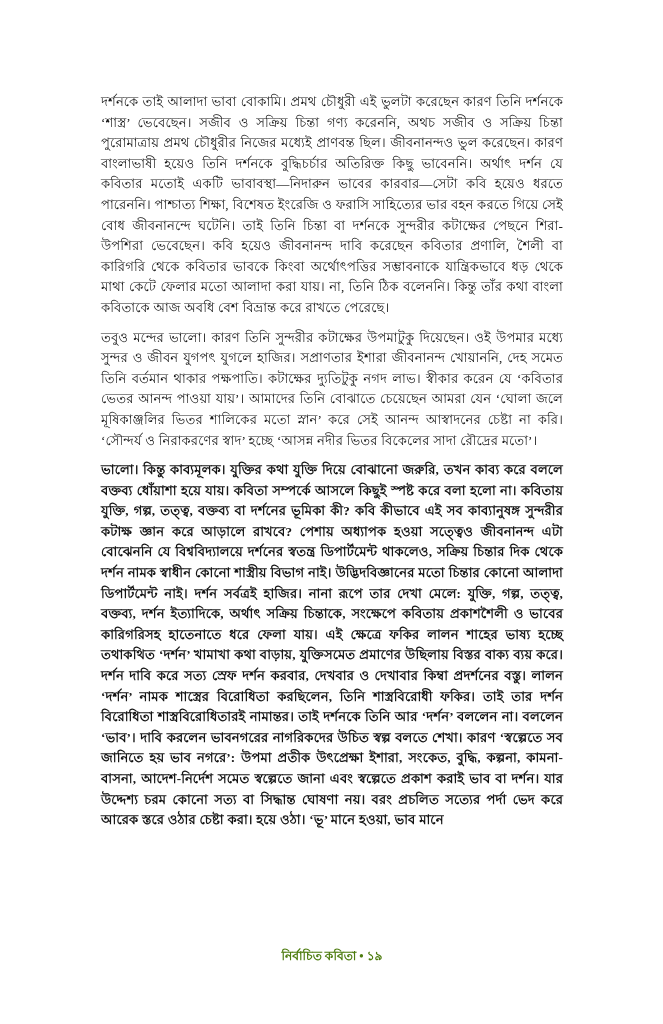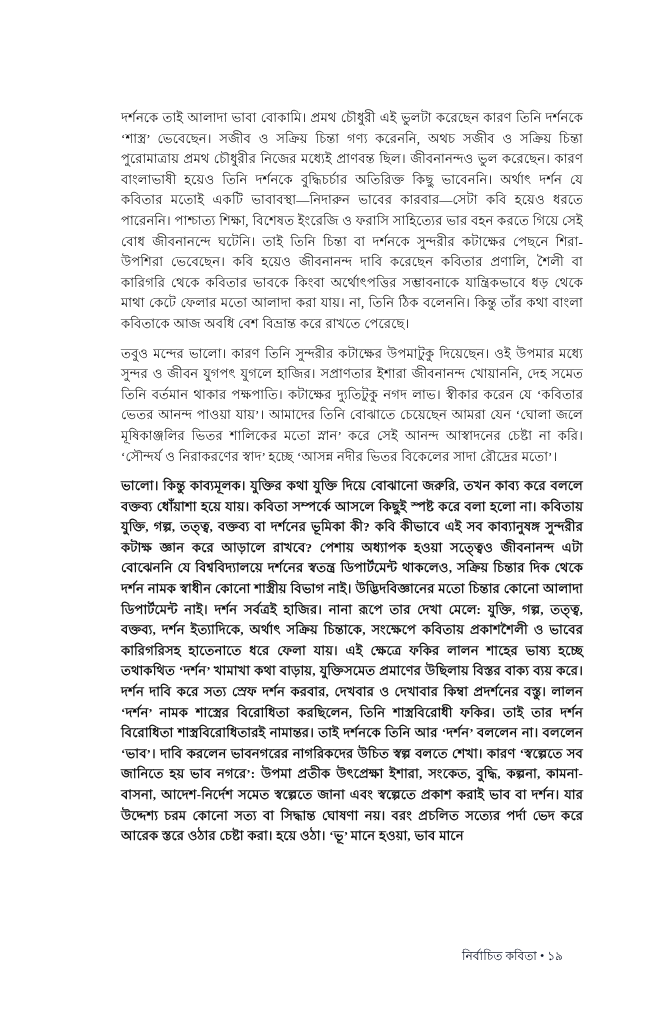--- a/index.html
+++ b/index.html
@@ -22,23 +22,22 @@
     top: 0;
     width: 663px;
     height: 1024px;
     background: #ffffff;
     box-sizing: border-box;
   }
 
   .text-block {
     position: absolute;
     left: 101px;
-    top: 108px;
+    top: 92px;
     width: 462px;
-    margin-left: 20px;
   }
 
   .para {
     text-align: justify;
     text-justify: inter-word;
     font-size: 13.1px;
     line-height: 20.6px;
     margin: 0 0 9px 0;
     color: #141414;
     letter-spacing: 0.01em;
@@ -49,25 +48,25 @@
   .para:last-of-type {
     margin-bottom: 0;
     font-weight: bold;
   }
 
   .footer {
     position: absolute;
     left: 101px;
     top: 948px;
     width: 462px;
-    text-align: right;
+    text-align: center;
     font-size: 12.2px;
     line-height: 16px;
-    color: #0f172a;
-    font-weight: 400;
+    color: #4d7c0f;
+    font-weight: 700;
   }
 
   .footer .sep {
     display: inline-block;
     padding: 0 3px;
   }
 </style>
 </head>
 <body>
 

